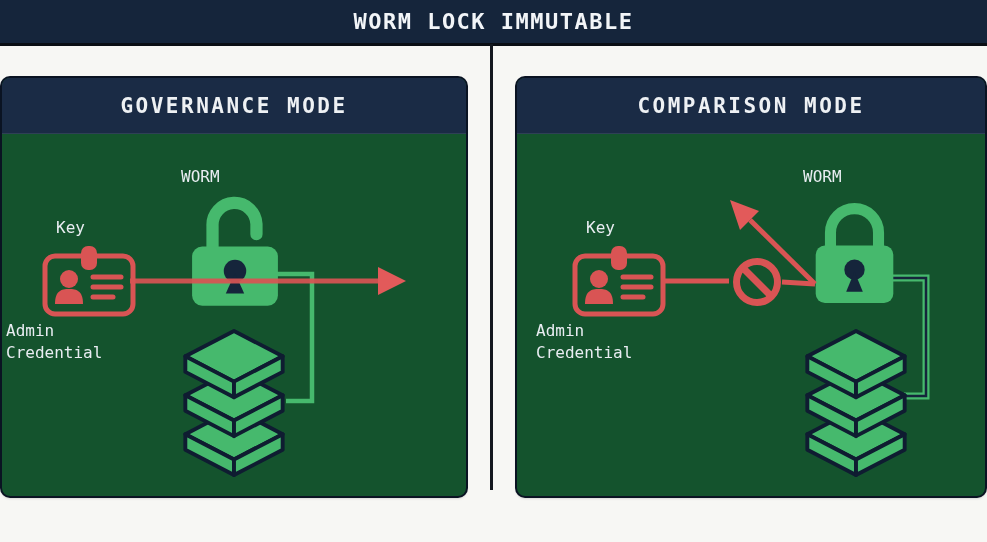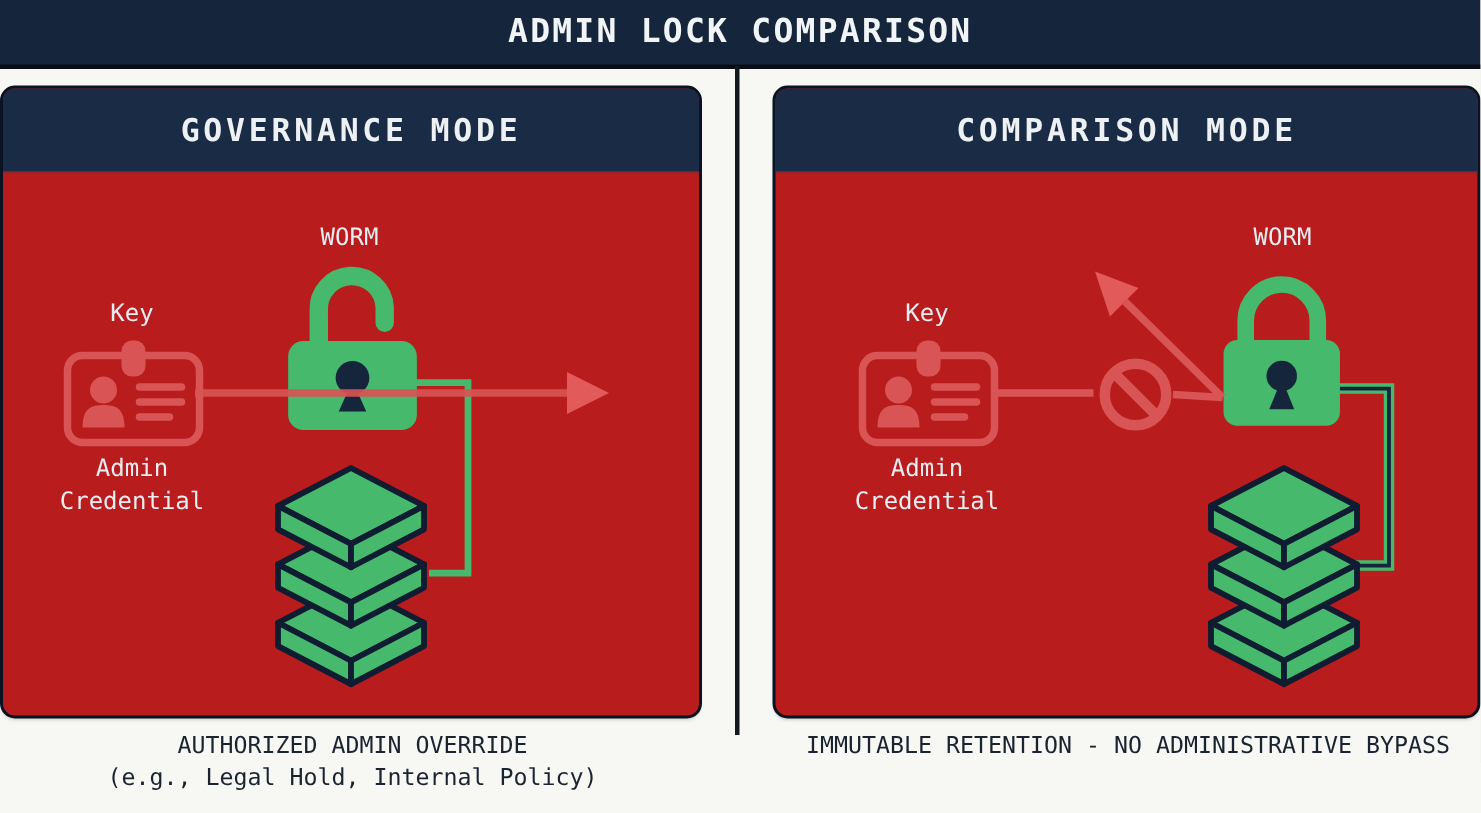--- a/index.html
+++ b/index.html
@@ -8,45 +8,45 @@
 
   
   .titlebar{position:absolute;left:0;top:0;width:987px;height:43px;background:#15253b;
     border-bottom:3px solid #0a0e14;display:flex;align-items:center;justify-content:center;}
   .titlebar .t{color:#f2f5f8;font-size:22px;letter-spacing:1.5px;font-weight:bold;}
 
   
   .divider{position:absolute;left:490px;top:44px;width:3px;height:446px;background:#14181f;}
 
   
-  .panel{position:absolute;top:59px;height:418px;background:#b91c1c;border-radius:8px;
+  .panel{position:absolute;top:78px;height:418px;background:#14532d;border-radius:8px;
     box-shadow:0 0 0 2px #0a1322, 0 2px 3px rgba(0,0,0,0.25);}
   .panel.left{left:2px;width:464px;}
   .panel.right{left:517px;width:468px;}
   .phead{position:absolute;left:0;top:0;right:0;height:55px;background:#1a2b45;
     border-bottom:1px solid #2e4056;border-radius:8px 8px 0 0;
     display:flex;align-items:center;justify-content:center;}
   .phead .h{color:#eef1f4;font-size:21px;letter-spacing:2.5px;font-weight:bold;}
 
-  .lbl{position:absolute;color:#e9edf2;font-size:16px;text-align:center;line-height:22px;}
+  .lbl{position:absolute;color:#e9edf2;font-size:16px;text-align:left;line-height:22px;}
   .abs{position:absolute;}
   svg{display:block;overflow:visible;}
 
   
   .caption{position:absolute;top:487px;text-align:center;color:#1a2430;font-size:15.5px;line-height:21px;}
   .caption.left{left:0;width:470px;}
   .caption.right{left:517px;width:470px;}
 </style>
 </head>
 <body>
 
 <div class="stage">
 
   <div class="titlebar">
-    <span class="t">ADMIN LOCK COMPARISON</span>
+    <span class="t">WORM LOCK IMMUTABLE</span>
   </div>
 
   <div class="divider"></div>
 
   <div class="panel left">
     <div class="phead">
       <span class="h">GOVERNANCE MODE</span>
     </div>
 
     <svg class="abs" style="left:0;top:0;" width="464" height="418" viewBox="0 0 464 418">
@@ -151,21 +151,16 @@
     </svg>
 
     <div class="lbl" style="left:69px;top:139px;width:64px;">Key</div>
     <div class="lbl" style="left:286px;top:88px;width:104px;">WORM</div>
     <div class="lbl" style="left:19px;top:242px;width:164px;">
       <div>Admin</div>
       <div>Credential</div>
     </div>
   </div>
 
-  <div class="caption left">
-    <div>AUTHORIZED ADMIN OVERRIDE</div>
-    <div>(e.g., Legal Hold, Internal Policy)</div>
-  </div>
   <div class="caption right">
-    <div>IMMUTABLE RETENTION - NO ADMINISTRATIVE BYPASS</div>
   </div>
 
 </div>
 
 </body></html>

